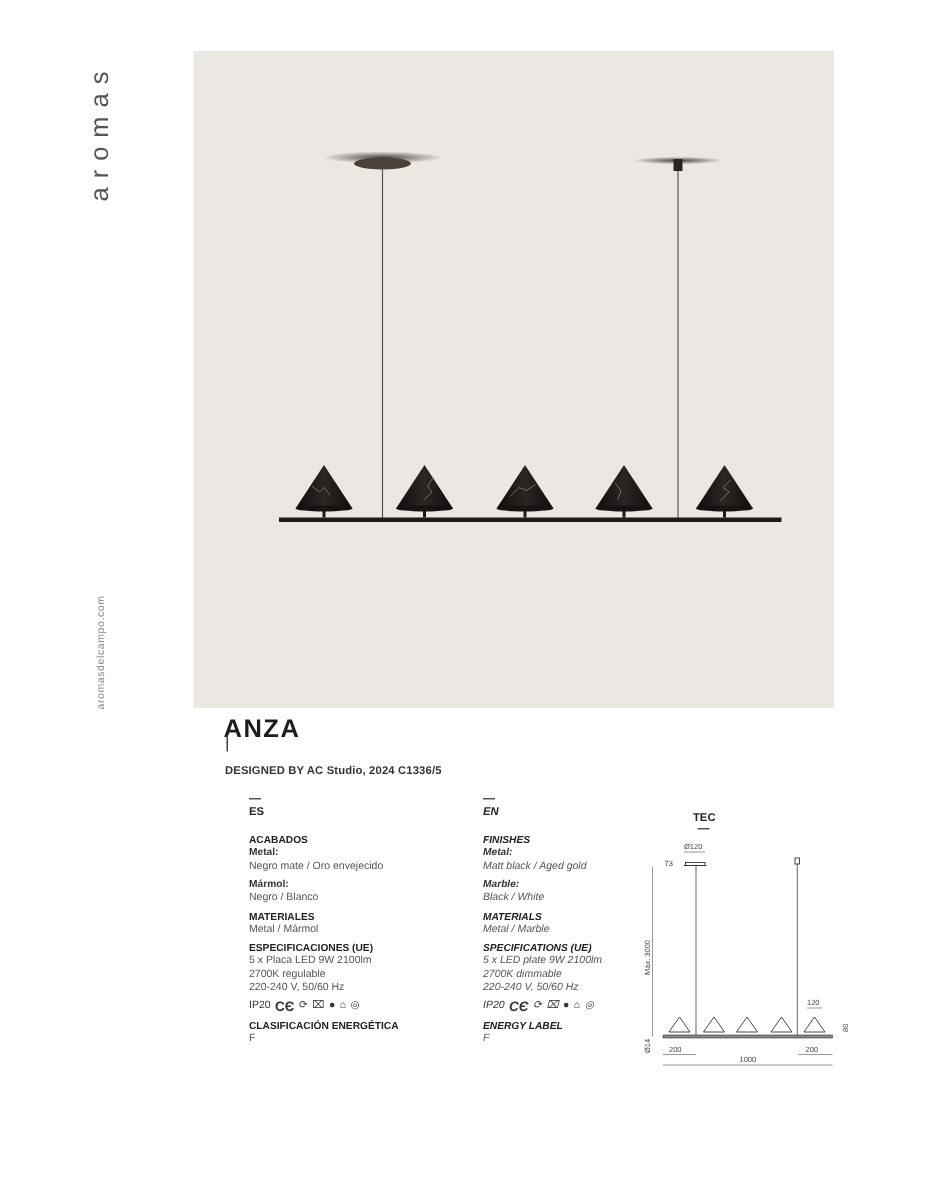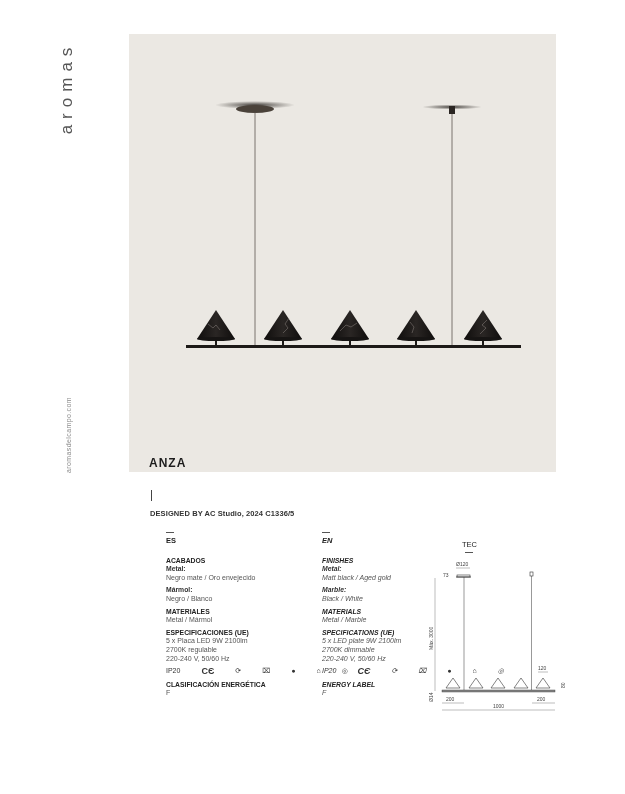--- a/index.html
+++ b/index.html
@@ -6,33 +6,33 @@
   body { width:625px; height:794px; background:#ffffff; position:relative; overflow:hidden;
          font-family:"Liberation Sans", sans-serif; color:#2a2a2a; }
   .brand { position:absolute; left:52px; top:38px; width:30px; height:100px; }
   .brand span { position:absolute; left:50%; top:50%; transform:translate(-50%,-50%) rotate(-90deg);
                 font-size:17px; letter-spacing:6px; color:#555; font-weight:300; white-space:nowrap; }
   .site { position:absolute; left:58px; top:385px; width:20px; height:100px; }
   .site span { position:absolute; left:50%; top:50%; transform:translate(-50%,-50%) rotate(-90deg);
                font-size:7px; letter-spacing:0.4px; color:#8a8a8a; white-space:nowrap; }
   .photo { position:absolute; left:129px; top:34px; width:427px; height:438px; background:#ebe8e3; overflow:hidden; }
   .photo svg { display:block; }
-  .title { position:absolute; left:149px; top:456px; font-size:12px; font-weight:bold; letter-spacing:1px; color:#1d1d1d;text-align:center; }
+  .title { position:absolute; left:149px; top:476px; font-size:17px; font-weight:bold; letter-spacing:1px; color:#1d1d1d;text-align:center; }
   .vbar { position:absolute; left:151px; top:490px; width:1px; height:11px; background:#444; }
   .designed { position:absolute; left:150px; top:509px; font-size:7.5px; font-weight:bold; color:#333; letter-spacing:0.1px; }
   .col { position:absolute; top:532px; width:140px; font-size:7px; line-height:8.6px; color:#444;margin-left:16px; }
   .col .dash { width:8px; height:1px; background:#555; margin-bottom:4px; }
   .col .lang { font-weight:bold; font-size:7.5px; color:#222; margin-bottom:11px; }
   .col .h { font-weight:bold; color:#222; font-size:6.8px; }
   .col .sub { color:#333; font-weight:bold; font-size:6.8px; margin-top:0px; }
   .col .v { color:#555; }
   .col .gap { height:4px; }
-  .col .icons { display:flex; align-items:center; gap:21px; margin:4px 0 5px 0; font-size:7px; color:#333; }
+  .col .icons { display:flex; align-items:center; gap:3px; margin:4px 0 5px 0; font-size:7px; color:#333; }
   .col .icons span { display:inline-block; }
-  .tec { position:absolute; left:462px; top:540px; font-size:7.5px; font-weight:normal; color:#222; }
+  .tec { position:absolute; left:462px; top:540px; font-size:7.5px; font-weight:bold; color:#222; }
   .tec-dash { position:absolute; left:465px; top:552px; width:8px; height:1px; background:#555; }
   .diagram { position:absolute; left:420px; top:555px; width:160px; height:160px; }
 </style>
 </head>
 <body>
 
 <div class="brand">
     <span>aromas</span>
   </div>
 <div class="site">

